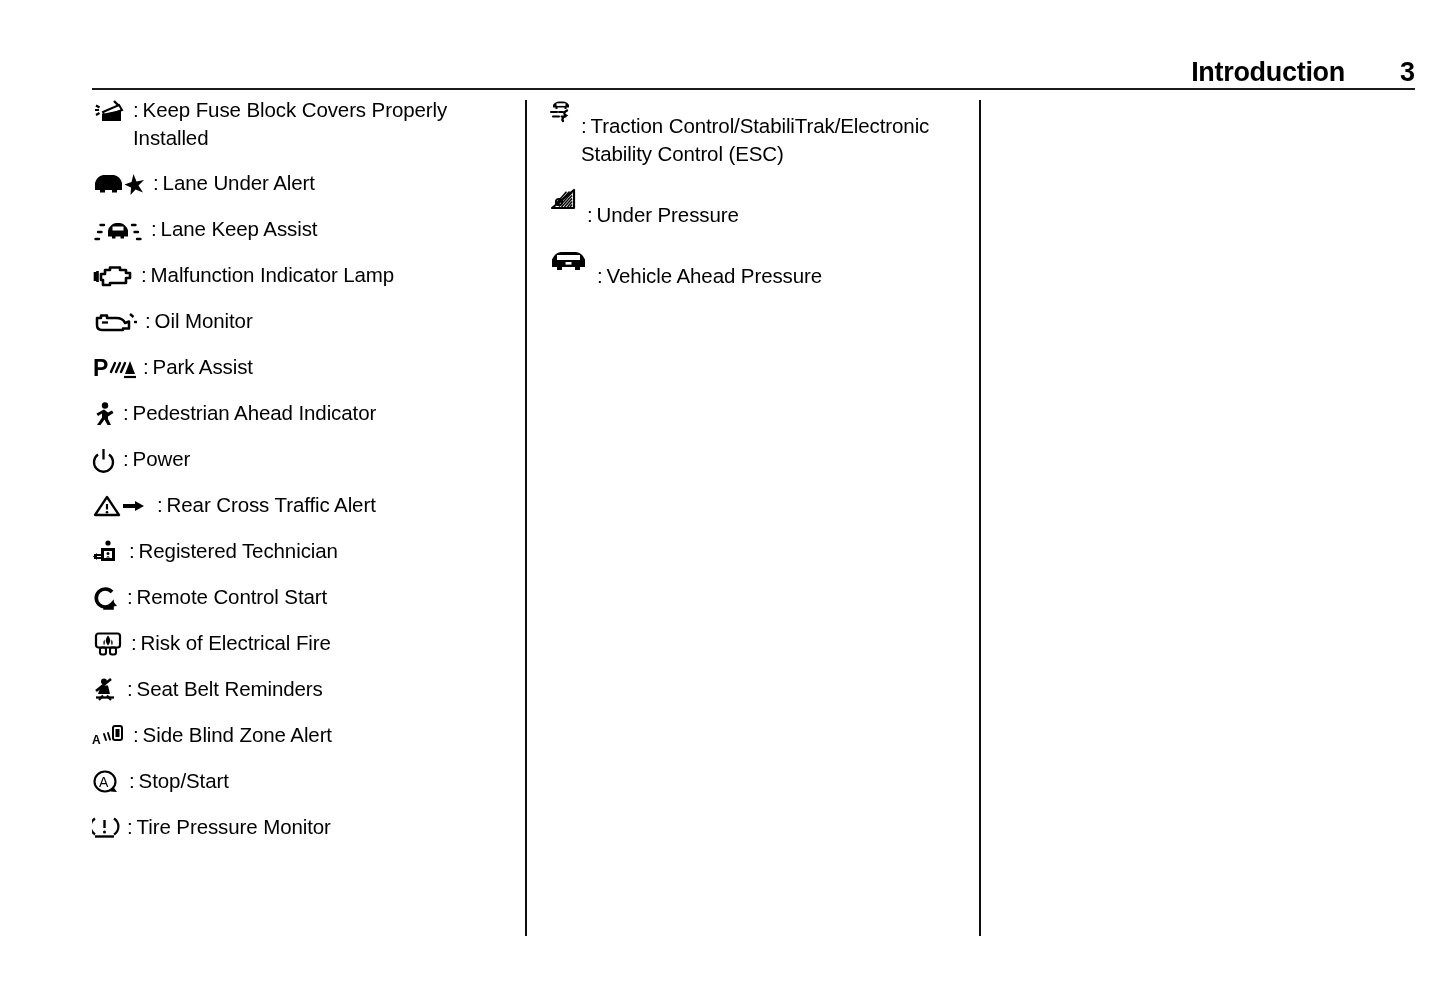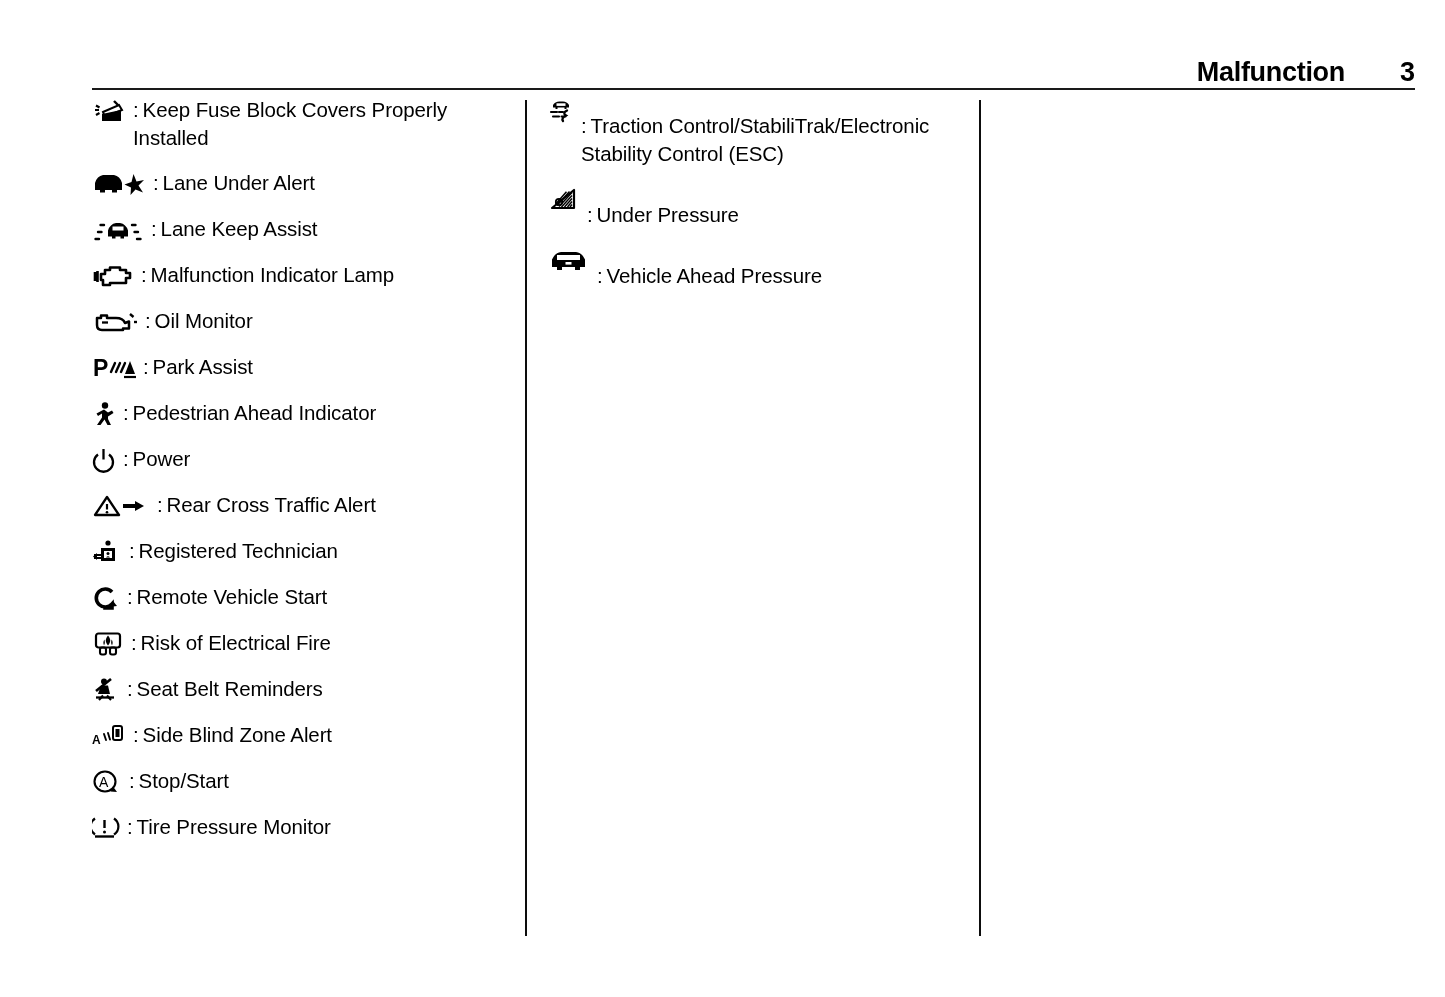--- a/index.html
+++ b/index.html
@@ -109,21 +109,21 @@
   .symbol-colon {
     margin-right: 4px;
   }
   .col-2 .symbol-text { max-width: 386px; margin-top: 16px; }
   .col-1 .symbol-text { max-width: 356px; }
 </style>
 </head>
 <body>
 
 <div class="page-header">
-  <span class="header-title">Malfunction</span>
+  <span class="header-title">Introduction</span>
   <span class="header-page-number">3</span>
 </div>
 <div class="header-rule"></div>
 
 <div class="columns">
 
   <div class="col-divider divider-1"></div>
   <div class="col-divider divider-2"></div>
 
   <div class="column col-1">
@@ -256,21 +256,21 @@
         <span class="symbol-text"><span class="symbol-colon">:</span><span>Registered Technician</span></span>
       </li>
 
       <li class="symbol-item">
         <span class="symbol-glyph">
           <svg width="28" height="26" viewBox="0 0 28 26">
             <path d="M20 7 A9 9 0 1 0 20 19 L20 23 L13 23 L13 21" fill="none" stroke="#000" stroke-width="3.6" stroke-linecap="butt"></path>
             <path d="M21 16 L25 21 L17 22 Z" fill="#000"></path>
           </svg>
         </span>
-        <span class="symbol-text"><span class="symbol-colon">:</span><span>Remote Vehicle Start</span></span>
+        <span class="symbol-text"><span class="symbol-colon">:</span><span>Remote Control Start</span></span>
       </li>
 
       <li class="symbol-item">
         <span class="symbol-glyph">
           <svg width="32" height="26" viewBox="0 0 32 26">
             <rect x="4" y="2.5" width="24" height="14" rx="2.5" fill="none" stroke="#000" stroke-width="2.2"></rect>
             <path d="M16 4.5 Q13 8 14 11 Q14.5 12.5 16 14.5 Q17.5 12.5 18 11 Q19 8 16 4.5 Z" fill="#000"></path>
             <path d="M12.5 8.5 Q10.5 11 12 14.5 Q13.5 12 12.5 8.5 Z" fill="#000"></path>
             <path d="M19.5 8.5 Q21.5 11 20 14.5 Q18.5 12 19.5 8.5 Z" fill="#000"></path>
             <rect x="8" y="16.5" width="6" height="7" rx="2" fill="none" stroke="#000" stroke-width="2.1"></rect>

